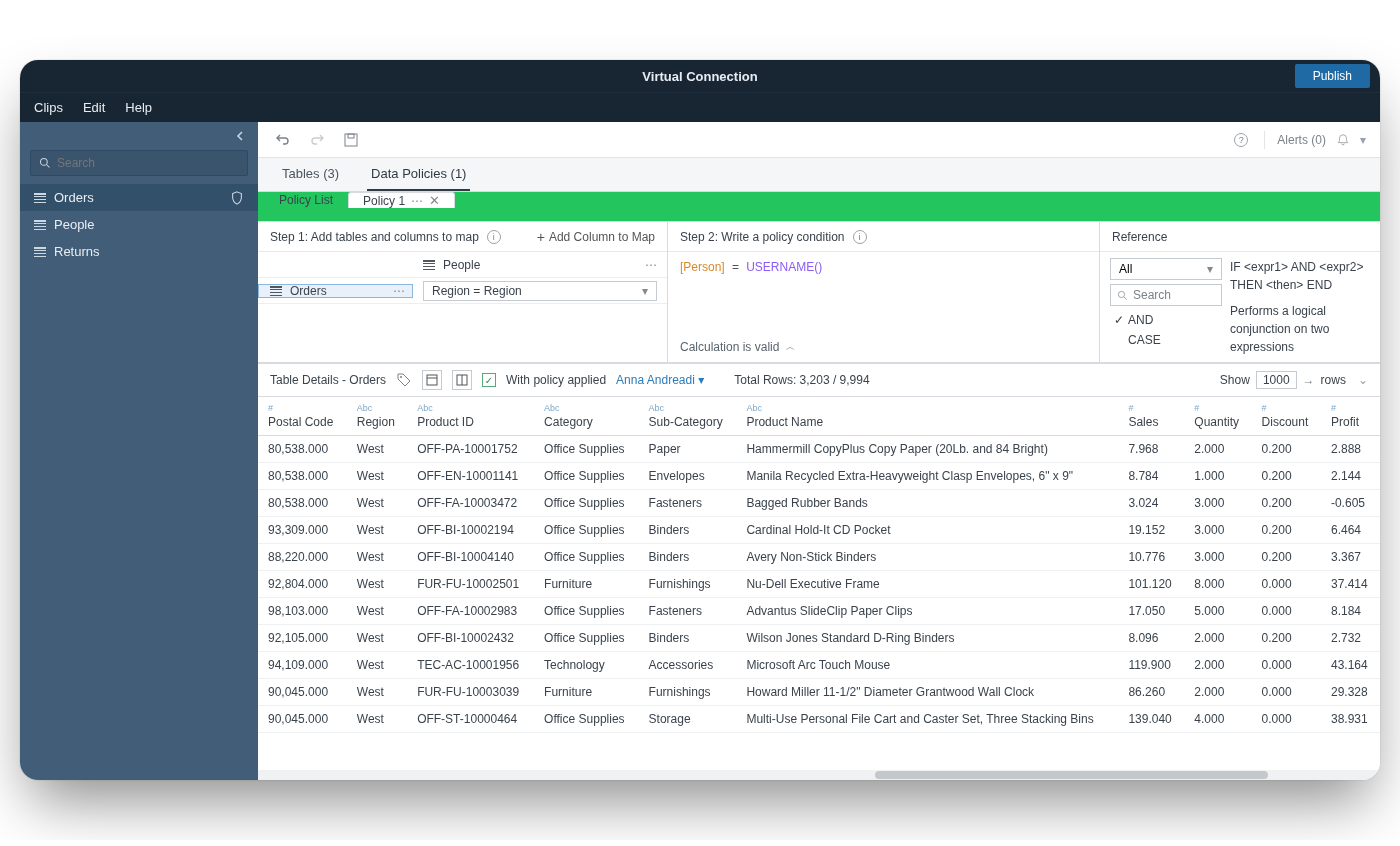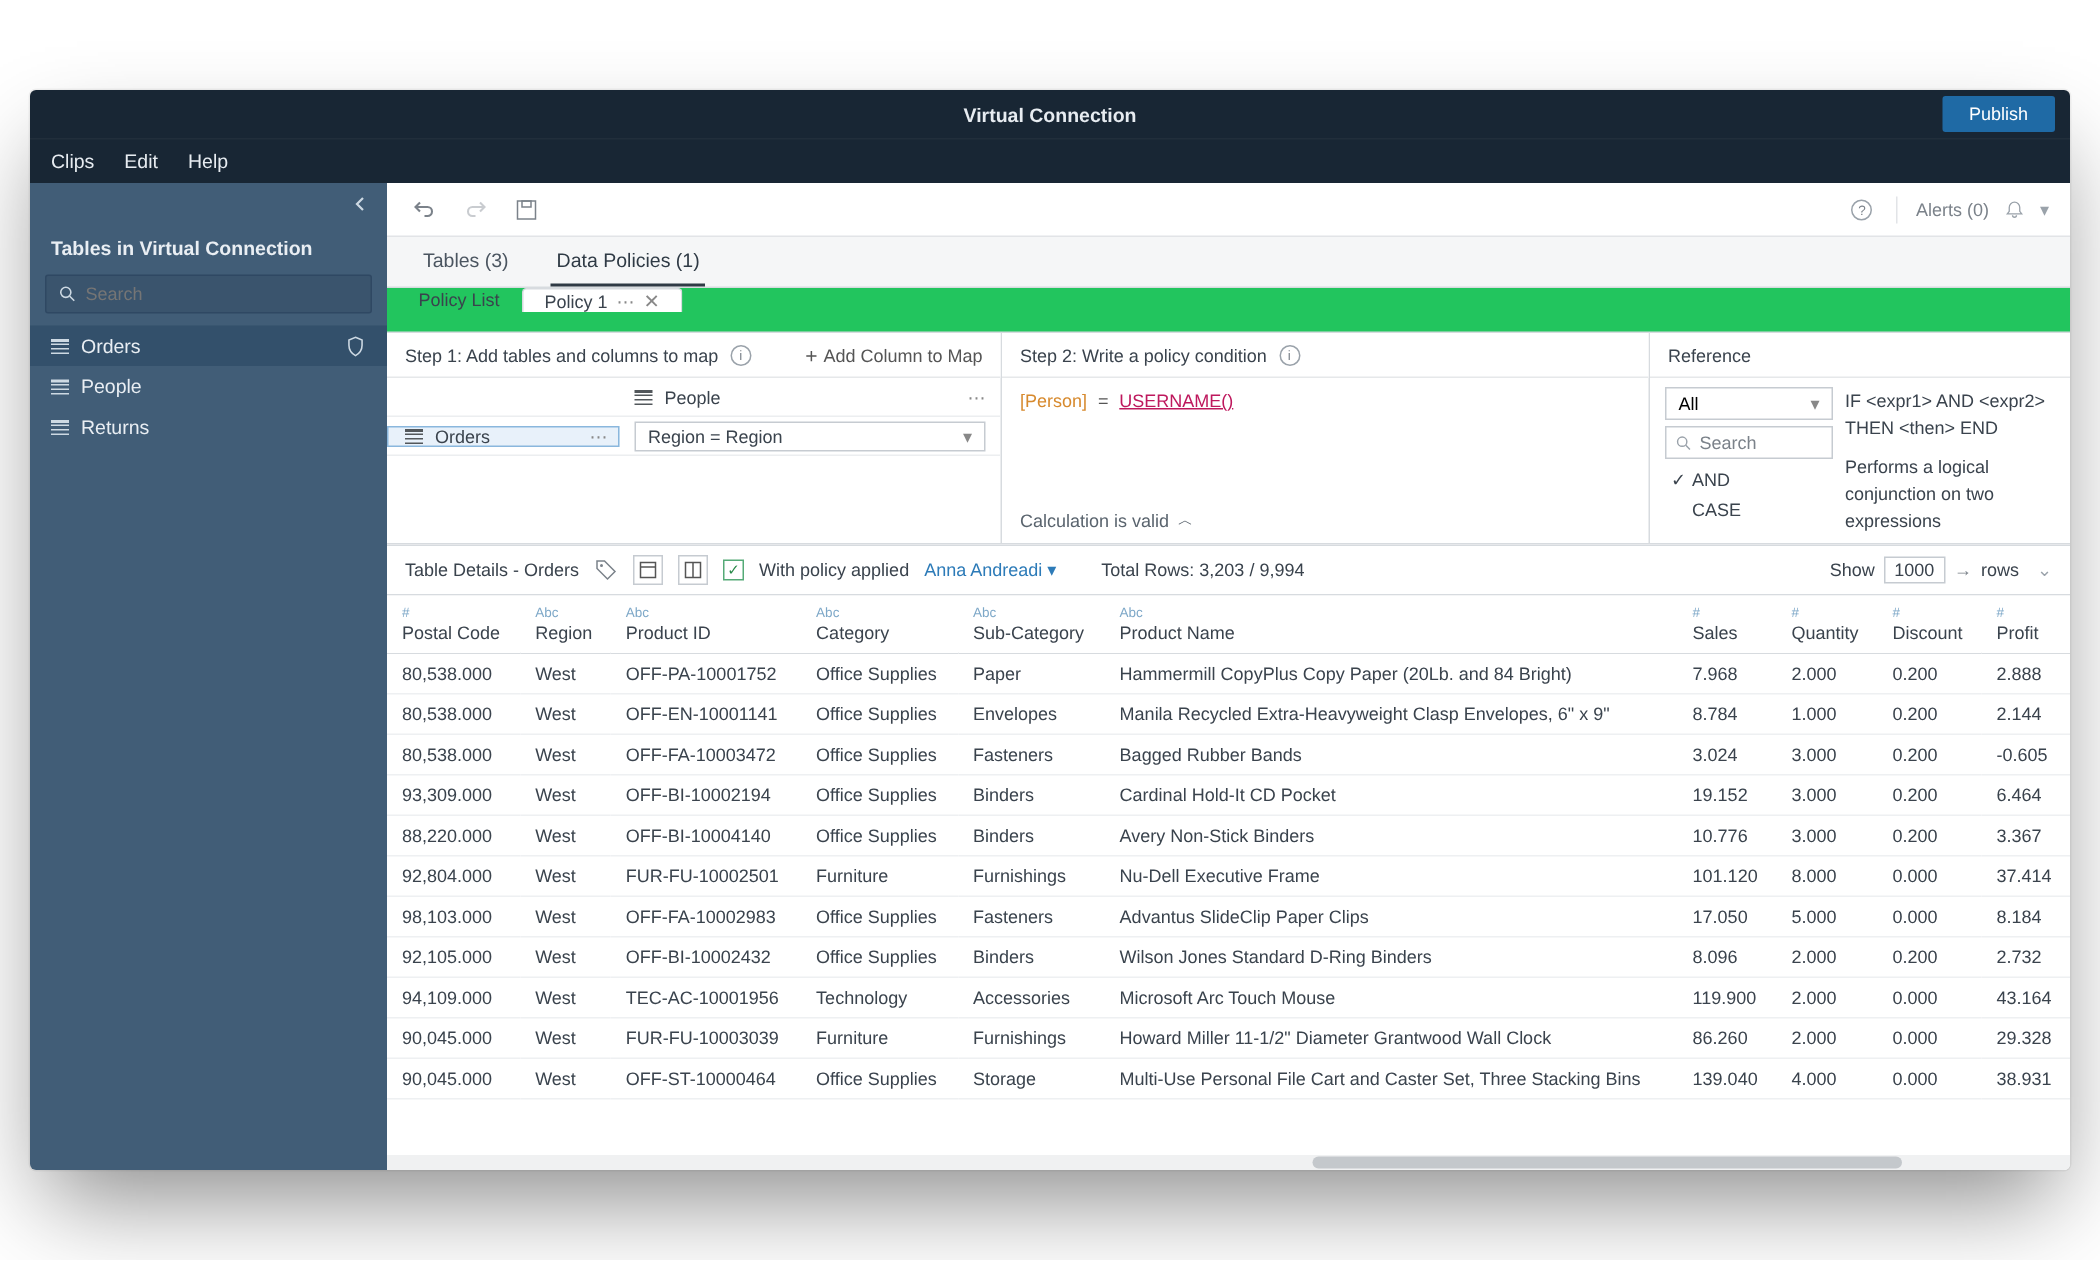--- a/index.html
+++ b/index.html
@@ -1,17 +1,17 @@
 <!DOCTYPE html>
 <html><head>
 <meta charset="utf-8">
 <style>
 * { box-sizing: border-box; margin: 0; padding: 0; font-family: -apple-system, BlinkMacSystemFont, "Segoe UI", Helvetica, Arial, sans-serif; }
 body { background: #fff; }
-.app { width: 1360px; height: 720px; margin: 60px 20px; border-radius: 4px; overflow: hidden; box-shadow: 0 30px 60px -10px rgba(0,0,0,.45), 0 0 0 1px rgba(0,0,0,.05); display: flex; flex-direction: column; background:#fff; }
+.app { width: 1360px; height: 720px; margin: 60px 20px; border-radius: 18px; overflow: hidden; box-shadow: 0 30px 60px -10px rgba(0,0,0,.45), 0 0 0 1px rgba(0,0,0,.05); display: flex; flex-direction: column; background:#fff; }
 .title-row { background:#182634; color:#e7ecf1; height:32px; display:flex; align-items:center; justify-content:center; font-size:13px; font-weight:600; position:relative; }
 .publish-btn { position:absolute; right:10px; top:4px; height:24px; background:#1f6aa5; color:#fff; font-size:12px; padding:0 18px; border:none; border-radius:2px; cursor:pointer; }
 .menu-row { background:#182634; color:#e7ecf1; height:30px; display:flex; align-items:center; padding:0 14px; gap:20px; font-size:13px; border-top:1px solid rgba(255,255,255,.04); }
 .menu-row span { cursor:pointer; }
 .body-row { flex:1; display:flex; min-height:0; }
 .sidebar { width:238px; background:#415d77; color:#e9eef3; display:flex; flex-direction:column; font-size:13px; position:relative; }
 .sidebar-collapse { height:28px; display:flex; justify-content:flex-end; align-items:center; padding:0 14px; color:#cdd9e3; font-size:12px; }
 .sidebar-title { padding:8px 14px 10px; font-weight:600; font-size:13px; }
 .sidebar-search { margin:0 10px 8px; height:26px; background:#3a546d; border:1px solid #2f4863; border-radius:2px; display:flex; align-items:center; padding:0 8px; gap:6px; color:#cdd9e3; }
 .sidebar-search svg { width:12px; height:12px; }
@@ -48,21 +48,21 @@
 .map-table { font-size:12px; color:#3a434d; }
 .map-row { display:flex; align-items:center; height:26px; border-bottom:1px solid #eceef0; }
 .map-left { width:155px; padding-left:12px; display:flex; align-items:center; gap:8px; position:relative; }
 .map-left .dots { position:absolute; right:8px; color:#888; }
 .map-right { flex:1; padding:0 10px; display:flex; align-items:center; gap:8px; }
 .map-row.sel .map-left { background:#e8f1fa; outline:1px solid #8ab7dd; outline-offset:-1px; }
 .reg-select { border:1px solid #c6cbd1; height:20px; display:flex; align-items:center; padding:0 8px; flex:1; justify-content:space-between; font-size:12px; background:#fff; }
 
 .step2-body { padding:8px 12px; flex:1; font-family:Menlo,Consolas,monospace; font-size:12px; }
 .tok-f { color:#d78a2e; }
-.tok-fn { color:#be185d;text-decoration:underline; }
+.tok-fn { color:#8b5cf6; }
 .tok-eq { color:#555; }
 .step2-foot { padding:6px 12px 8px; color:#5a646e; font-size:12px; display:flex; align-items:center; gap:6px; }
 
 .ref-body { display:flex; padding:6px 10px; gap:8px; }
 .ref-left { flex:0 0 112px; display:flex; flex-direction:column; gap:4px; position:relative; }
 .ref-sel { border:1px solid #c6cbd1; height:22px; display:flex; align-items:center; justify-content:space-between; padding:0 8px; font-size:12px; background:#fff; }
 .ref-search { border:1px solid #c6cbd1; height:22px; display:flex; align-items:center; gap:5px; padding:0 6px; font-size:12px; color:#7b828a; background:#fff; }
 .ref-list { font-size:12px; color:#3a434d; }
 .ref-list div { padding:3px 6px 3px 18px; position:relative; }
 .ref-list .chk::before { content:"✓"; position:absolute; left:4px; }
@@ -105,21 +105,20 @@
   </div>
 
   <div class="body-row">
 
     <div class="sidebar">
       <div class="sidebar-collapse">
         <svg width="8" height="10" viewBox="0 0 8 10">
             <path d="M6 1 2 5l4 4" stroke="#cdd9e3" stroke-width="1.5" fill="none"></path>
           </svg>
       </div>
-      <div class="sidebar-title">Tables in Virtual Connection</div>
       <div class="sidebar-search">
         <svg viewBox="0 0 16 16">
             <circle cx="6.5" cy="6.5" r="4.5" stroke="#cdd9e3" stroke-width="1.4" fill="none"></circle>
             <line x1="10" y1="10" x2="14" y2="14" stroke="#cdd9e3" stroke-width="1.4"></line>
           </svg>
         <input placeholder="Search" style="">
       </div>
       <div class="tables-list" id="tables-list">
           <div class="table-item active">
             <span class="tbl-icon"></span>

